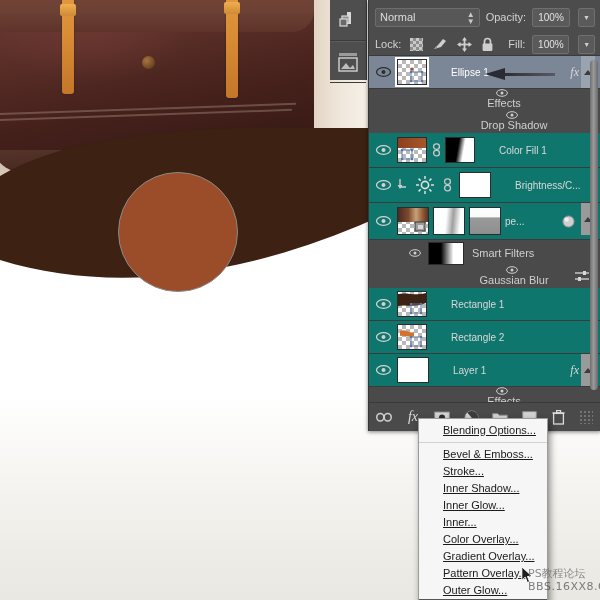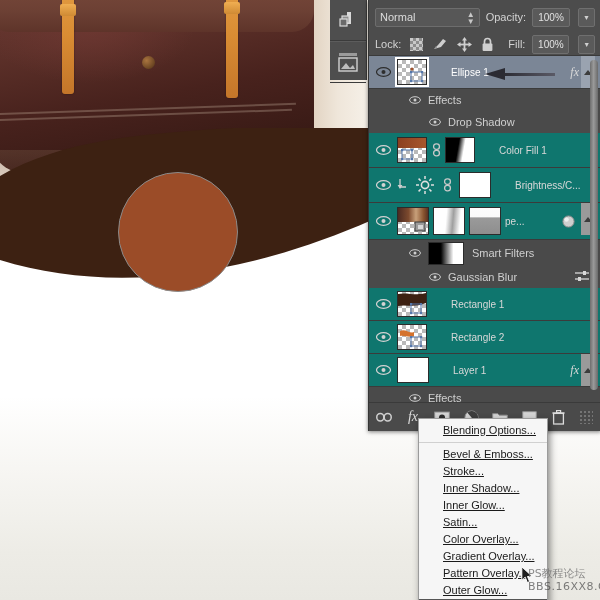--- a/index.html
+++ b/index.html
@@ -84,21 +84,21 @@
     background-size:8px 8px;background-position:0 0,0 4px,4px -4px,-4px 0px;background-color:#ffffff;}
   .thumb.sel-out{outline:2px solid #ffffff;outline-offset:0;}
   .lname{font-size:10px;color:#d8d8d8;margin-left:24px;white-space:nowrap;overflow:hidden;}
   .lrow.sel .lname{color:#ffffff;}
   .fxmark{position:absolute;right:22px;top:9px;font-size:12px;font-style:italic;color:#d9d9d9;font-family:"Liberation Serif",serif;}
   .tri{position:absolute;right:6px;top:0;width:14px;height:32px;background:#9aa3b0;
     display:flex;align-items:center;justify-content:center;}
   .tri.dark{background:#9a9a9a;}
   .tri i{display:block;width:0;height:0;border-left:4px solid transparent;border-right:4px solid transparent;border-bottom:5px solid #3c3c3c;}
 
-  .subrow{display:flex;align-items:center;height:22px;background:#4a4a4a;font-size:11px;color:#cfcfcf;}
+  .subrow{display:flex;align-items:center;height:22px;background:#4a4a4a;font-size:11px;color:#cfcfcf;flex-direction:column;}
   .subrow.indent1{padding-left:38px;}
   .subrow.indent2{padding-left:58px;}
   .subrow .seye{width:16px;display:flex;align-items:center;justify-content:center;margin-right:5px;}
 
   .smartrow{display:flex;align-items:center;height:26px;background:#4a4a4a;padding-left:38px;}
   .smartmask{width:34px;height:21px;border:1px solid #2b2b2b;background:linear-gradient(90deg,#000 0%,#000 35%,#fff 72%,#fff 100%);}
 
   .linkic{width:12px;height:16px;display:flex;align-items:center;justify-content:center;}
 
   .scrolltrack{position:absolute;right:2px;top:58px;width:10px;height:344px;}
@@ -532,21 +532,21 @@
     <div class="mi-wrap">
       <div class="mi">Stroke...</div>
     </div>
     <div class="mi-wrap">
       <div class="mi">Inner Shadow...</div>
     </div>
     <div class="mi-wrap">
       <div class="mi">Inner Glow...</div>
     </div>
     <div class="mi-wrap">
-      <div class="mi">Satin...</div>
+      <div class="mi">Inner...</div>
     </div>
     <div class="mi-wrap">
       <div class="mi">Color Overlay...</div>
     </div>
     <div class="mi-wrap">
       <div class="mi">Gradient Overlay...</div>
     </div>
     <div class="mi-wrap">
       <div class="mi">Pattern Overlay...</div>
     </div>

